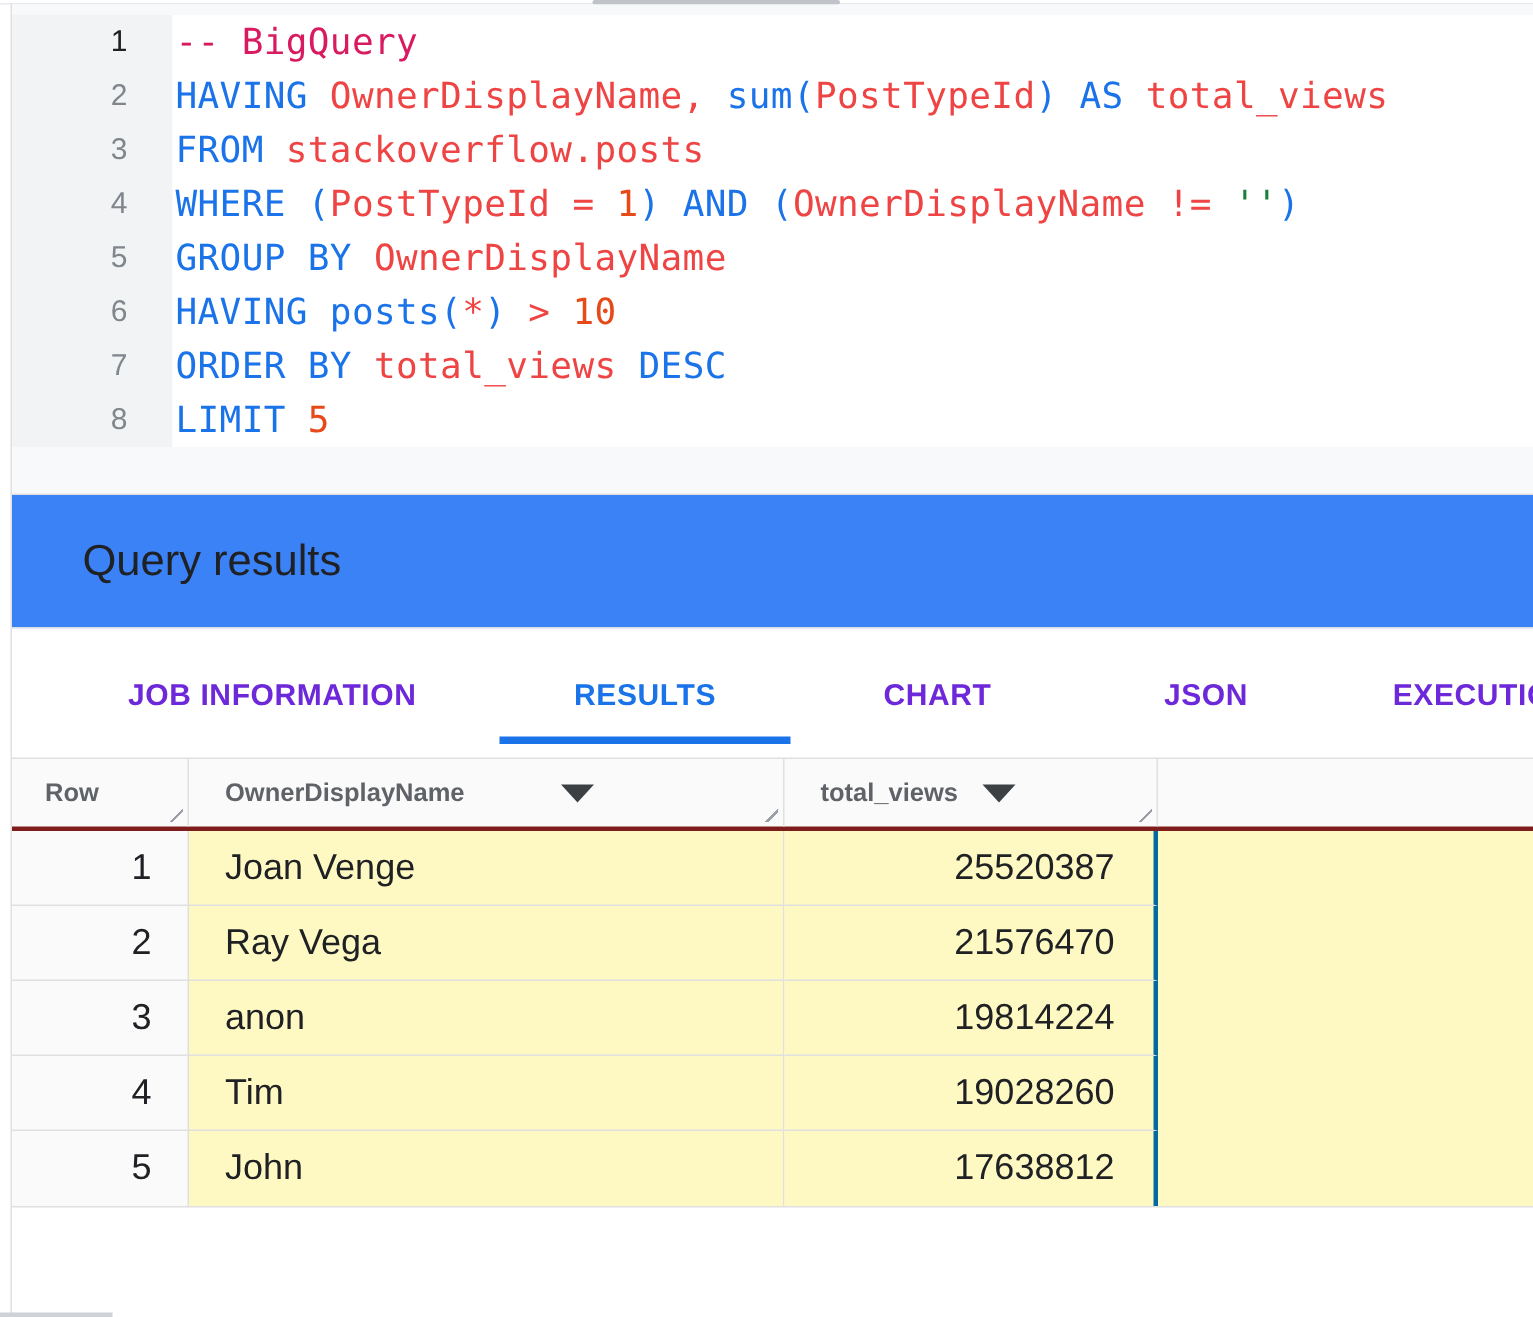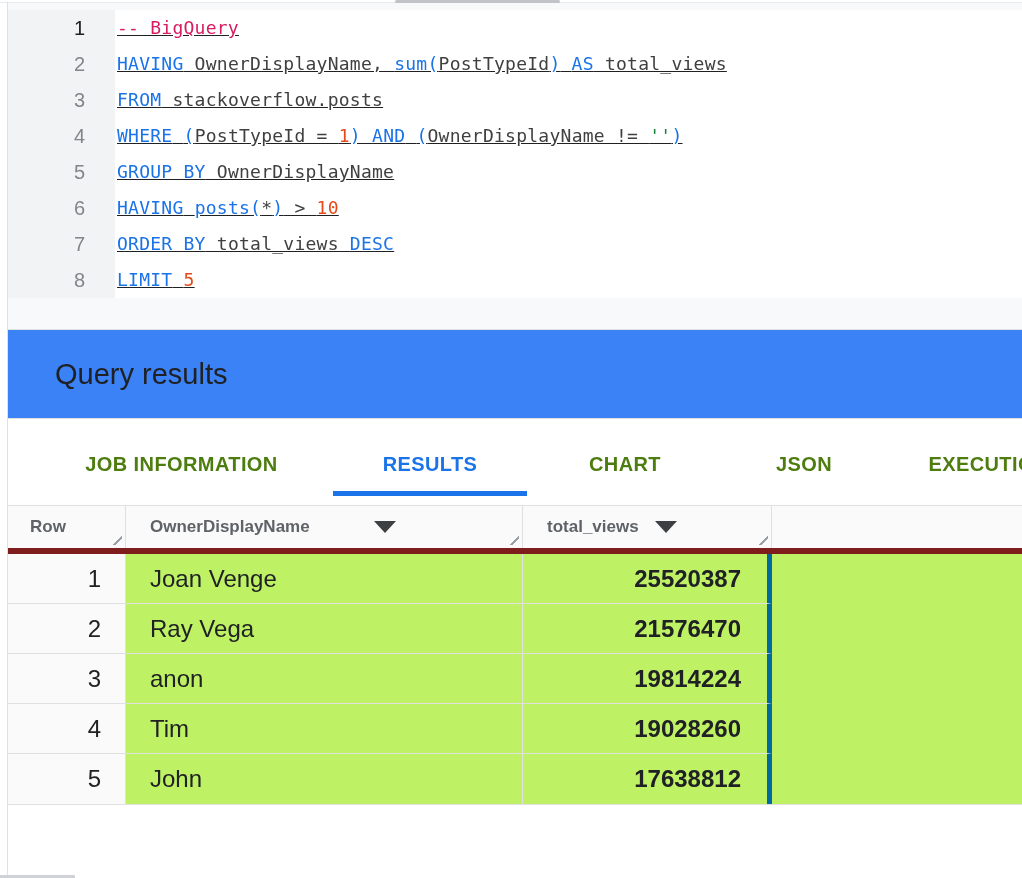--- a/index.html
+++ b/index.html
@@ -16,68 +16,68 @@
   
   .editor{position:absolute;left:8px;right:0;top:3px;height:326px;background:#F8F9FA;border-bottom:1px solid #E0E0E0;}
   .gutter{position:absolute;left:0;top:7px;width:107px;height:288px;background:#F1F3F4;}
   .ln{height:36px;line-height:36px;text-align:right;padding-right:30px;font-size:20px;color:#80868B;}
   .ln.current{color:#202124;}
   .code-surface{position:absolute;left:107px;right:0;top:7px;height:288px;background:#fff;}
   .code{position:absolute;left:109px;top:7px;right:0;}
   .code-line{
     height:36px;line-height:36px;white-space:pre;
     font-family:"DejaVu Sans Mono","Liberation Mono",monospace;
-    font-size:18px;letter-spacing:0.25px;color:#202124;text-decoration:underline;
+    font-size:24px;letter-spacing:0.25px;color:#202124;
   }
   .tok[data-c="kw"]{color:#1A73E8;}
   .tok[data-c="comment"]{color:#D81B60;}
   .tok[data-c="num"]{color:#E64A19;}
   .tok[data-c="str"]{color:#188038;}
-  .tok[data-c="id"]{color:#404040;}
+  .tok[data-c="id"]{color:#ef4444;}
 
   
   .qr-section{position:absolute;left:8px;right:0;top:330px;height:88px;border-bottom:1px solid #E0E0E0;
     display:flex;align-items:center;background:#3b82f6;}
   .qr-title{padding-left:47px;font-size:29px;color:#202124;}
 
   
   .tabbar{position:absolute;left:8px;right:0;top:419px;height:85px;display:flex;padding-left:22px;
     padding-top:6px;box-sizing:border-box;overflow:hidden;background:#fff;}
   .tab{position:relative;height:100%;display:flex;align-items:center;justify-content:center;
-    font-size:20px;font-weight:bold;letter-spacing:0.4px;color:#4d7c0f;cursor:pointer;flex:none;white-space:nowrap;}
+    font-size:20px;font-weight:bold;letter-spacing:0.4px;color:#6d28d9;cursor:pointer;flex:none;white-space:nowrap;}
   .tab:nth-child(1){width:303px;}
   .tab:nth-child(2){width:194px;}
   .tab:nth-child(3){width:196px;}
   .tab:nth-child(4){width:162px;}
   .tab:nth-child(5){width:300px;}
   .tab.active{color:#1A73E8;}
   .tab.active::after{content:"";position:absolute;left:0;right:0;bottom:8px;height:5px;background:#1A73E8;}
 
   
   .grid{position:absolute;left:8px;right:0;top:505px;border-bottom:1px solid #E0E0E0;background:#fff;}
   .thead,.tr{display:grid;grid-template-columns:118px 397px 249px 1fr;}
-  .thead{height:49px;border-top:1px solid #E0E0E0;border-bottom:6px solid #7f1d1d;background:#FAFAFA;box-sizing:border-box;}
+  .thead{height:49px;border-top:1px solid #E0E0E0;border-bottom:3px solid #7f1d1d;background:#FAFAFA;box-sizing:border-box;}
   .th{position:relative;display:flex;align-items:center;font-size:17px;font-weight:bold;color:#5F6368;box-sizing:border-box;}
   .th-row{padding-left:22px;border-right:1px solid #E0E0E0;}
   .th-name{padding-left:24px;border-right:1px solid #E0E0E0;}
   .th-views{padding-left:24px;border-right:1px solid #E0E0E0;}
   .caret{width:0;height:0;border-left:11px solid transparent;border-right:11px solid transparent;
     border-top:12px solid #3C4043;display:inline-block;}
   .caret-name{margin-left:64px;}
   .caret-views{margin-left:16px;}
   .resize-handle{position:absolute;right:3px;bottom:3px;width:13px;height:13px;
     background:repeating-linear-gradient(135deg,#9AA0A6 0 1.6px,transparent 1.6px 6px);
     clip-path:polygon(0 100%,100% 0,100% 100%);cursor:col-resize;}
   .tr{height:50px;}
   .td{display:flex;align-items:center;font-size:24px;color:#202124;box-sizing:border-box;
-    border-bottom:1px solid #E0E0E0;background:#bef264;}
+    border-bottom:1px solid #E0E0E0;background:#fef9c3;}
   .tr:last-child .td{border-bottom:none;}
   .td-rownum{justify-content:flex-end;padding-right:24px;background:#FAFAFA;border-right:1px solid #E0E0E0;}
   .td-name{justify-content:flex-start;padding-left:24px;border-right:1px solid #E0E0E0;}
-  .td-views{justify-content:flex-end;padding-right:26px;border-right:5px solid #0369a1;font-weight:bold;}
+  .td-views{justify-content:flex-end;padding-right:26px;border-right:3px solid #0369a1;}
   .td-filler{border-bottom:none;}
 </style>
 </head>
 <body>
 
 <div class="screen">
 
   <div class="top-line"></div>
   <div class="top-scroll-thumb"></div>
   <div class="left-line"></div>

